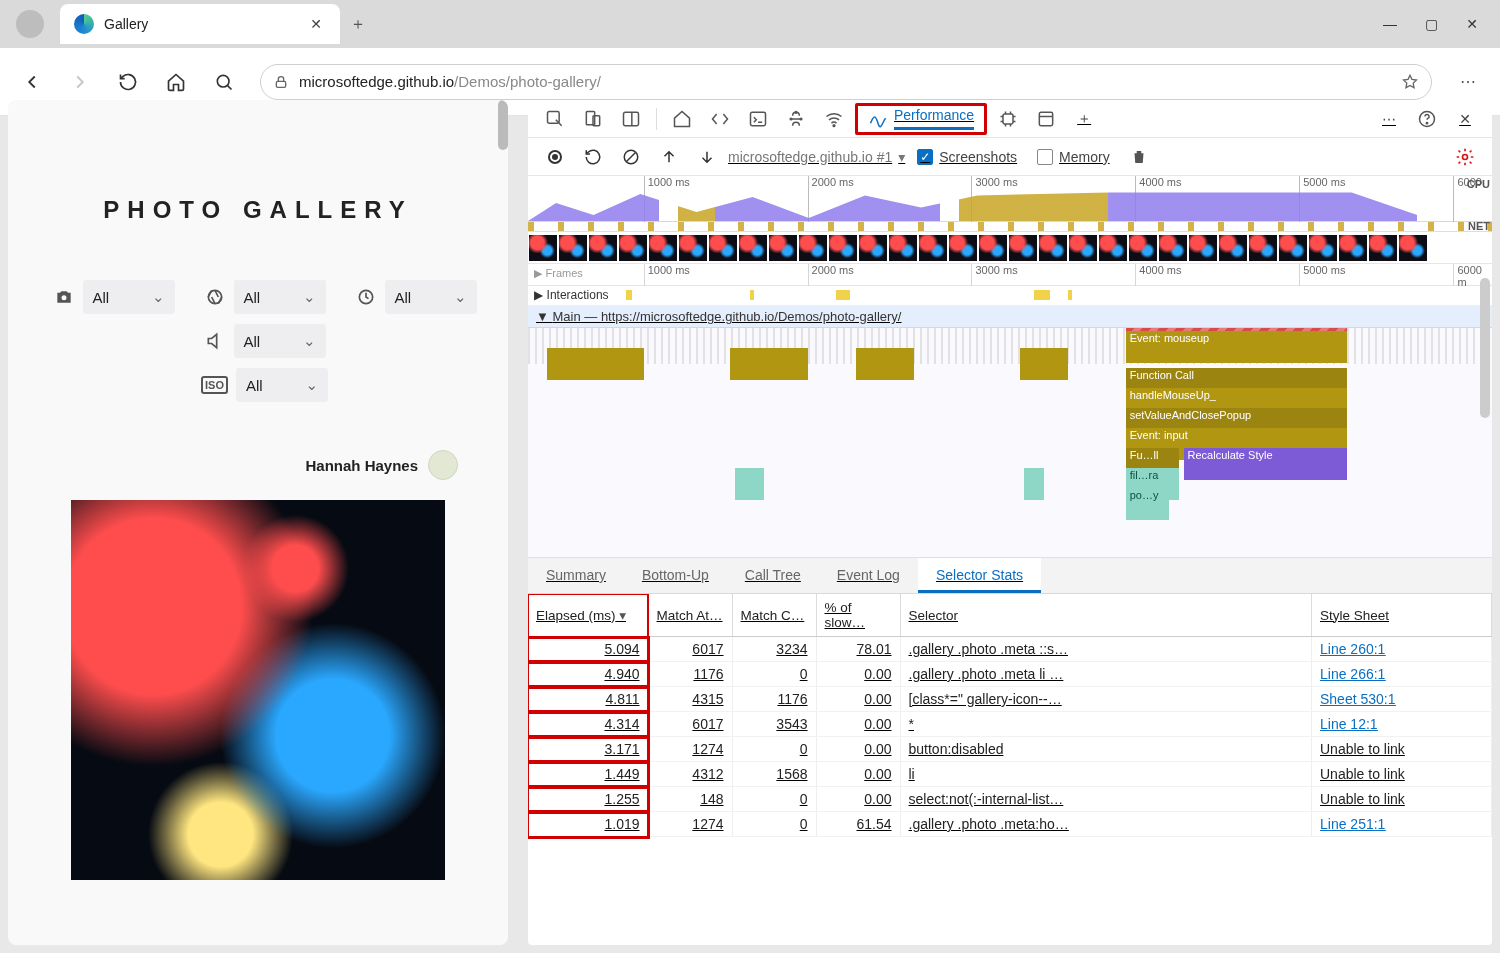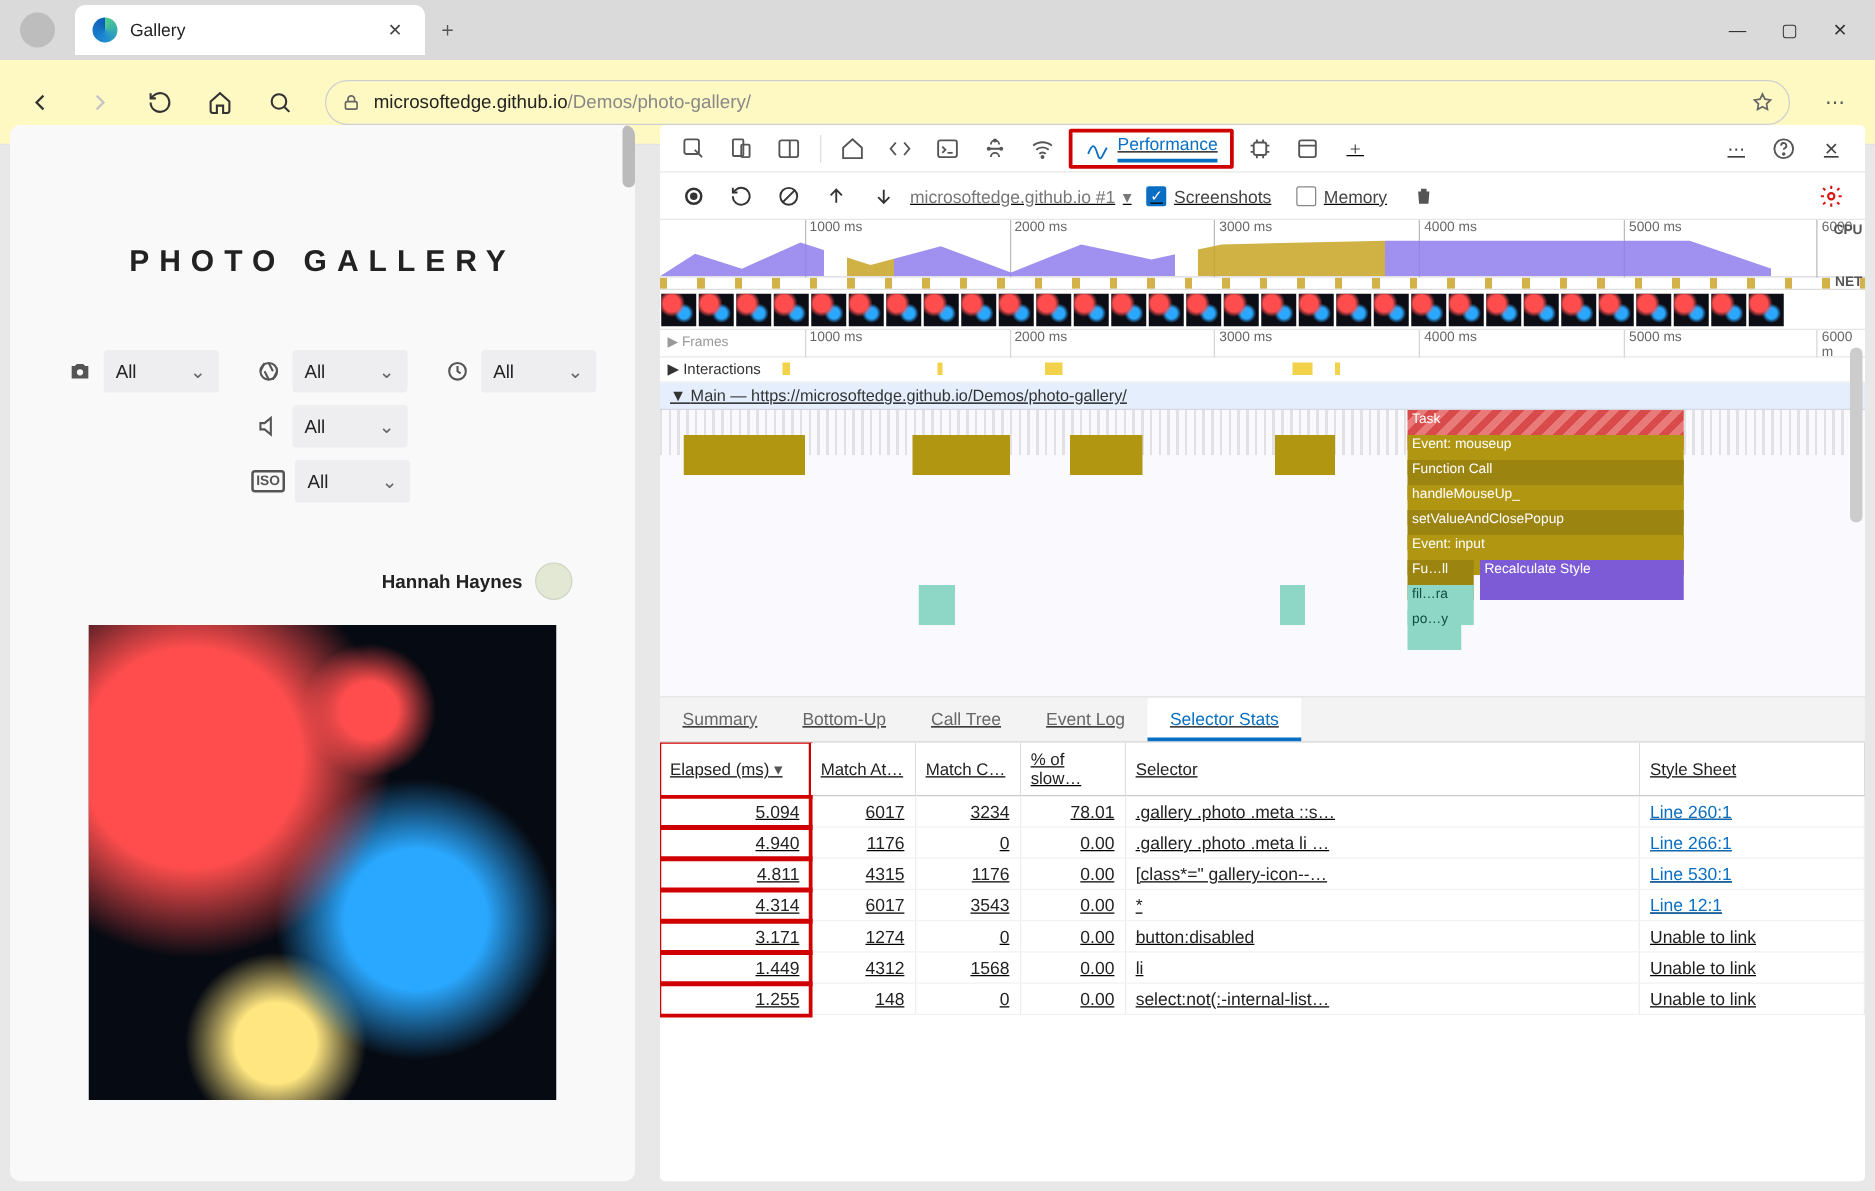--- a/index.html
+++ b/index.html
@@ -10,21 +10,21 @@
   .profile { width: 28px; height: 28px; border-radius: 50%; background: #bdbdbd; margin: 0 10px; }
   .tab { background: #fff; height: 40px; border-radius: 8px 8px 0 0; display: flex; align-items: center; padding: 0 14px; margin-left: 6px; min-width: 280px; position: relative; }
   .tab .edge-icon { width: 20px; height: 20px; border-radius: 50%; background: conic-gradient(#4fce8c,#1f8ad3,#0d5db8); margin-right: 10px; }
   .tab .title { font-size: 14px; color: #222; }
   .tab .close { margin-left: auto; font-size: 14px; color: #444; padding: 4px; }
   .newtab { padding: 10px; color: #555; }
   .win-controls { margin-left: auto; display: flex; gap: 28px; padding-right: 16px; color: #333; }
   .win-controls span { font-size: 14px; }
 
   
-  .url-toolbar { height: 68px; background: #fef9c3; display: flex; align-items: center; padding: 0 12px; gap: 8px; border-bottom: 1px solid #e2e2e2; }
+  .url-toolbar { height: 68px; background: #ffffff; display: flex; align-items: center; padding: 0 12px; gap: 8px; border-bottom: 1px solid #e2e2e2; }
   .tbtn { width: 40px; height: 40px; display: flex; align-items: center; justify-content: center; color: #555; border-radius: 4px; }
   .tbtn.disabled { color: #c0c0c0; }
   .urlbar { flex: 1; height: 36px; border: 1px solid #cfcfcf; border-radius: 18px; display: flex; align-items: center; padding: 0 12px; margin: 0 8px; }
   .urlbar .lock { color: #666; margin-right: 10px; }
   .urlbar .url-host { color: #222; font-size: 15px; }
   .urlbar .url-path { color: #888; font-size: 15px; }
   .urlbar .star { margin-left: auto; color: #666; }
 
   
   .main { position: absolute; top: 100px; left: 8px; right: 8px; bottom: 8px; display: flex; }
@@ -458,21 +458,21 @@
       <span class="int-mark" style="left:56%;width:4px;"></span>
     </div>
 
     <div class="main-thread">▼ <span>Main — https://microsoftedge.github.io/Demos/photo-gallery/</span></div>
 
     <div class="flame">
 
       <div style="position:absolute;left:0;right:0;top:0;height:36px;background:repeating-linear-gradient(90deg,#c9c9c9 0 2px,transparent 2px 7px);opacity:.5;"></div>
 
       <div class="fbar task-red" style="left:62%;width:23%;top:0">Task</div>
-      <div class="fbar olive" style="left:62%;width:23%;top:20px">Event: mouseup</div>
+      <div class="fbar olive" style="left:62%;width:23%;top:3px">Event: mouseup</div>
       <div class="fbar olive-d" style="left:62%;width:23%;top:40px">Function Call</div>
       <div class="fbar olive" style="left:62%;width:23%;top:60px">handleMouseUp_</div>
       <div class="fbar olive-d" style="left:62%;width:23%;top:80px">setValueAndClosePopup</div>
       <div class="fbar olive" style="left:62%;width:23%;top:100px">Event: input</div>
       <div class="fbar olive-d" style="left:62%;width:5.5%;top:120px">Fu…ll</div>
       <div class="fbar purple" style="left:68%;width:17%;top:120px">Recalculate Style</div>
       <div class="fbar teal" style="left:62%;width:5.5%;top:140px">fil…ra</div>
       <div class="fbar teal" style="left:62%;width:4.5%;top:160px">po…y</div>
 
       <div class="fbar olive" style="left:2%;width:10%;top:20px"></div>
@@ -527,21 +527,21 @@
               <td class="num">0.00</td>
               <td>.gallery .photo .meta li …</td>
               <td class="link">Line 266:1</td>
             </tr>
             <tr>
               <td class="num elapsed-box">4.811</td>
               <td class="num">4315</td>
               <td class="num">1176</td>
               <td class="num">0.00</td>
               <td>[class*=" gallery-icon--…</td>
-              <td class="link">Line 530:1</td>
+              <td class="link">Sheet 530:1</td>
             </tr>
             <tr>
               <td class="num elapsed-box">4.314</td>
               <td class="num">6017</td>
               <td class="num">3543</td>
               <td class="num">0.00</td>
               <td>*</td>
               <td class="link">Line 12:1</td>
             </tr>
             <tr>
@@ -561,19 +561,27 @@
               <td class="nolink">Unable to link</td>
             </tr>
             <tr>
               <td class="num elapsed-box">1.255</td>
               <td class="num">148</td>
               <td class="num">0</td>
               <td class="num">0.00</td>
               <td>select:not(:-internal-list…</td>
               <td class="nolink">Unable to link</td>
             </tr>
+            <tr>
+              <td class="num elapsed-box" style="outline-width: 3px;">1.019</td>
+              <td class="num">1274</td>
+              <td class="num">0</td>
+              <td class="num">61.54</td>
+              <td>.gallery .photo .meta:ho…</td>
+              <td class="link">Line 251:1</td>
+            </tr>
           </tbody>
       </table>
     </div>
 
     <div class="dt-scroll"></div>
   </div>
 </div>
 
 </body></html>

